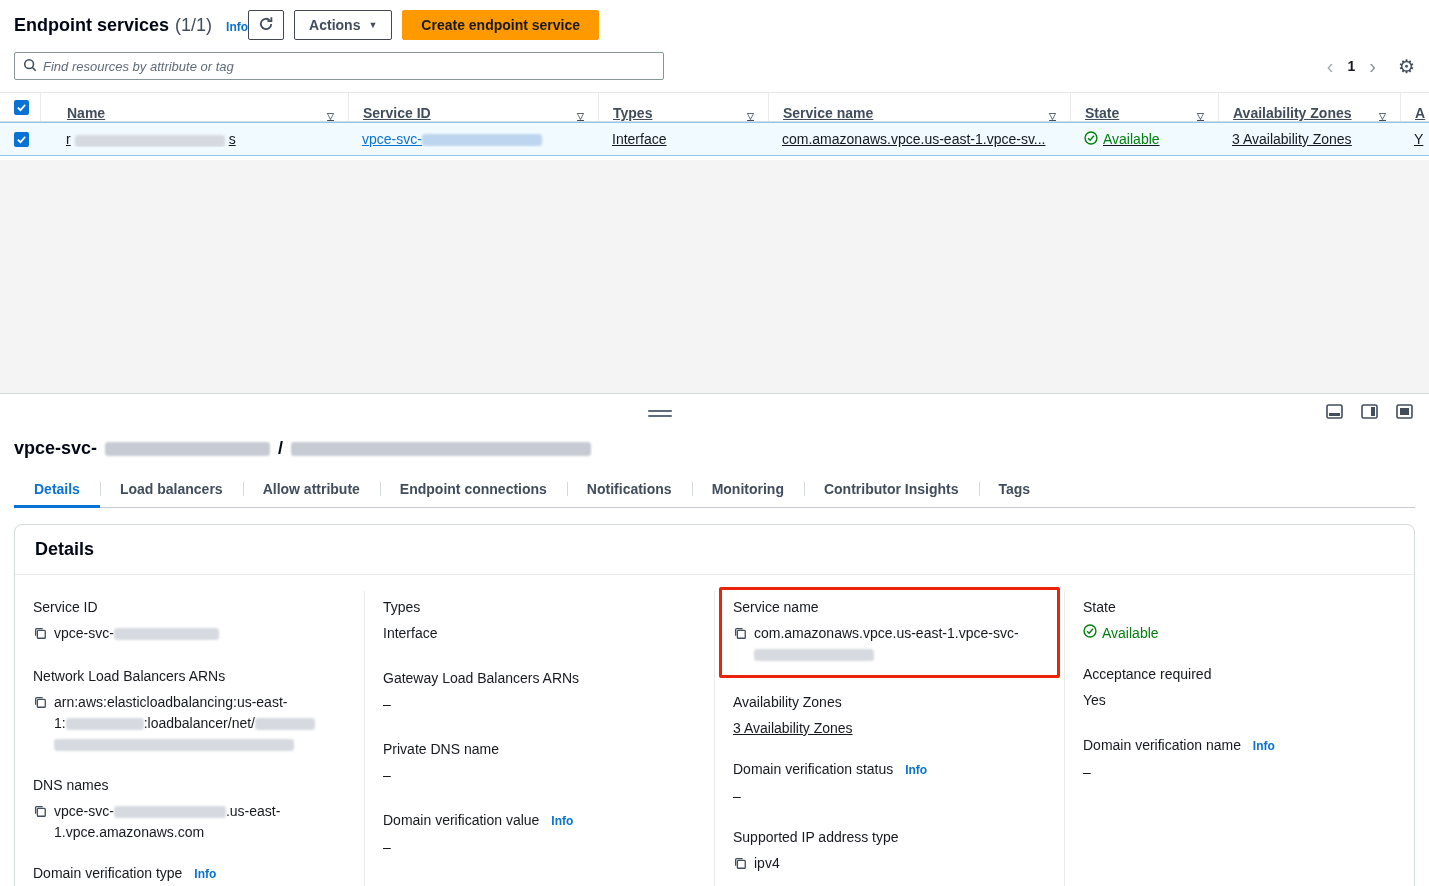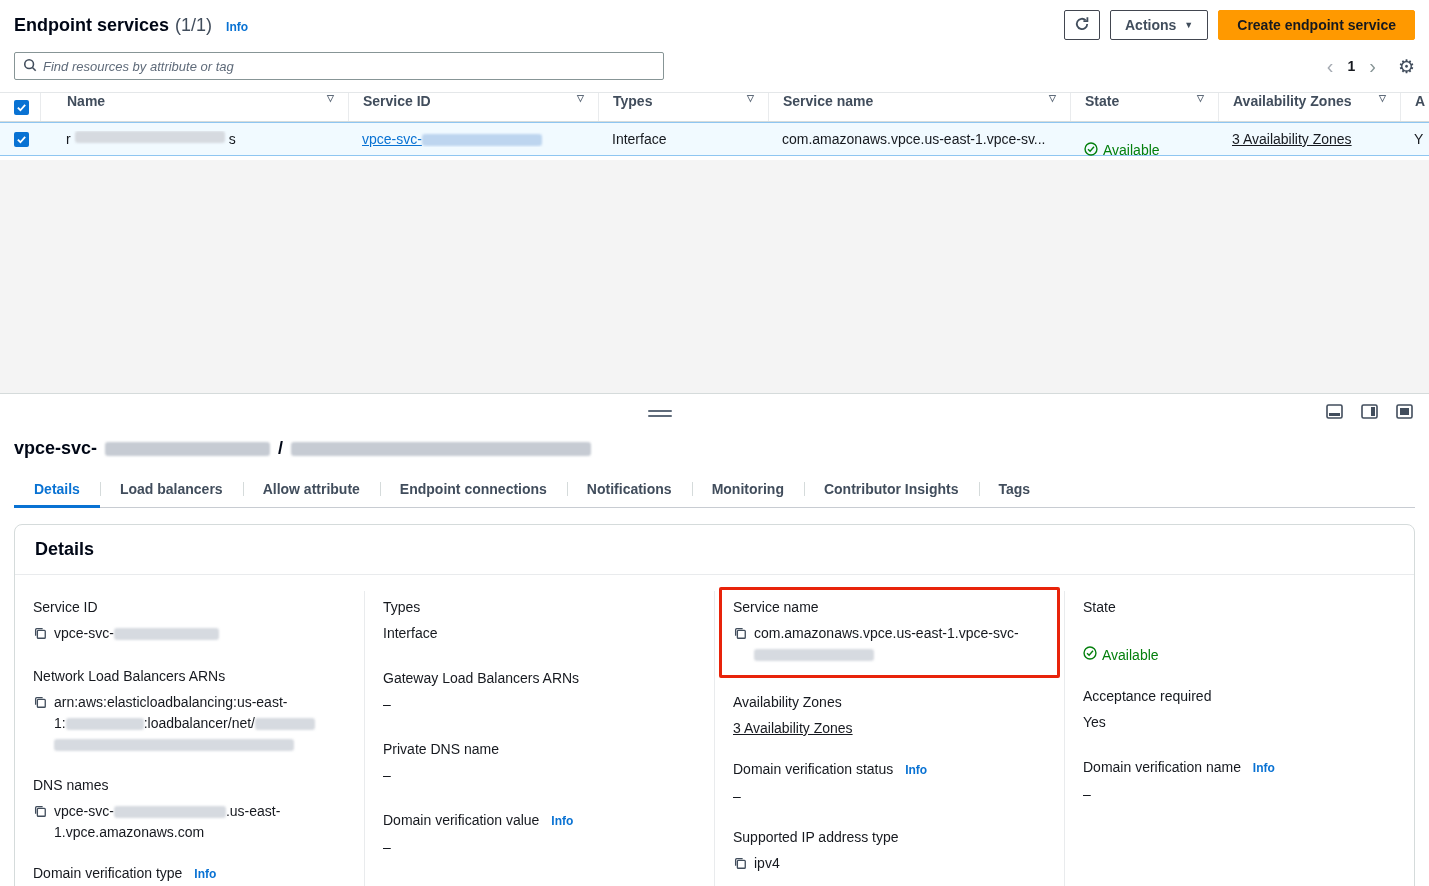--- a/index.html
+++ b/index.html
@@ -8,21 +8,21 @@
     font-family: "Liberation Sans", sans-serif;
     font-size: 14px;
     color: #16191f;
     background: #ffffff;
     position: relative;
     overflow: hidden;
   }
 
   
   .top-section { position: absolute; top: 0; left: 0; width: 1429px; height: 160px; background: #fff; }
-  .header-row { display: flex; justify-content: space-between; align-items: center; padding: 10px 14px 0 14px; }
+  .header-row { display: flex; justify-content: flex-start; align-items: center; padding: 10px 14px 0 14px; }
   .title-wrap { display: flex; align-items: baseline; gap: 6px; }
   .page-title { font-size: 18px; font-weight: bold; color: #000716; }
   .page-count { font-size: 18px; font-weight: normal; color: #414d5c; }
   .info-link { font-size: 12px; font-weight: bold; color: #0972d3; margin-left: 8px; cursor: pointer; }
   .header-actions { display: flex; align-items: center; gap: 10px; }
   .btn { display: inline-flex; align-items: center; justify-content: center; gap: 8px; height: 30px;
          border: 1px solid #424650; border-radius: 2px; background: #fff; font-weight: bold;
          font-size: 14px; color: #414d5c; padding: 0 14px; cursor: pointer; font-family: inherit; }
   .btn.icon-only { width: 36px; padding: 0; }
   .btn-primary { background: #ff9900; border-color: #ff9900; color: #16191f; padding: 0 18px; }
@@ -38,37 +38,37 @@
   .chev { font-size: 20px; line-height: 1; color: #a4a9b1; cursor: pointer; }
   .chev.next { color: #879596; }
   .page-num { font-size: 14px; font-weight: bold; color: #16191f; }
   .gear { font-size: 19px; color: #414d5c; cursor: pointer; margin-left: 8px; line-height: 1; }
 
   
   .tbl { margin-top: 12px; border-top: 1px solid #e4e7e9; width: 1460px; }
   .tbl-head, .tbl-row { display: flex; align-items: center; }
   .tbl-head { height: 29px; border-bottom: 1px solid #d5dbdb; background: #fff; }
   .tbl-row { height: 34px; background: #f1faff; border-top: 1px solid #8fc6f1; border-bottom: 1px solid #8fc6f1; }
-  .cell { padding: 0 14px; display: flex; align-items: flex-start; overflow: hidden; white-space: nowrap; }
+  .cell { padding: 0 14px; display: flex; align-items: flex-end; overflow: hidden; white-space: nowrap; text-decoration: underline; }
   .cell.cb { width: 40px; padding: 0 0 0 14px; }
   .c-name { width: 308px; padding-left: 26px; }
   .c-sid  { width: 250px; }
   .c-types{ width: 170px; }
   .c-sname{ width: 302px; }
   .c-state{ width: 148px; }
   .c-az   { width: 182px; }
   .c-acc  { width: 60px; }
   .tbl-head .cell { font-weight: bold; color: #414d5c; justify-content: space-between; }
   .tbl-head .cell:not(.cb) { border-left: 1px solid #e9ebed; height: 100%; }
   .filter-glyph { font-size: 9px; color: #5f6b7a; margin-left: 6px; }
   .checkbox { width: 15px; height: 15px; border-radius: 2px; background: #0972d3; display: inline-flex;
               align-items: center; justify-content: center; cursor: pointer; }
   .link { color: #0972d3; text-decoration: underline; cursor: pointer; }
   .dark-link { color: #16191f; text-decoration: underline; cursor: pointer; }
-  .status-green { display: inline-flex; align-items: center; gap: 5px; color: #037f0c; margin-top: 22px; }
+  .status-green { display: inline-flex; align-items: center; gap: 5px; color: #037f0c; }
   .redact { display: inline-block; height: 12px; border-radius: 3px; background: #d6dae0; filter: blur(1px); vertical-align: middle; }
   .redact.blue { background: #bdd5ef; }
   .redact.dark { background: #c6cbd3; height: 14px; }
 
   .hscroll { position: relative; margin: 6px 14px 0 14px; height: 9px; border-radius: 5px; background: #eceff1; width: 1401px; }
   .hscroll .thumb { position: absolute; left: 0; top: 0; height: 9px; width: 855px; border-radius: 5px; background: #aab4bf; cursor: grab; }
 
   
   .gray-region { position: absolute; top: 160px; left: 0; width: 1429px; height: 233px; background: #f4f4f4; }
   .split-bar { position: absolute; top: 393px; left: 0; width: 1429px; height: 37px; background: #fff; border-top: 1px solid #d5dbdb; }

